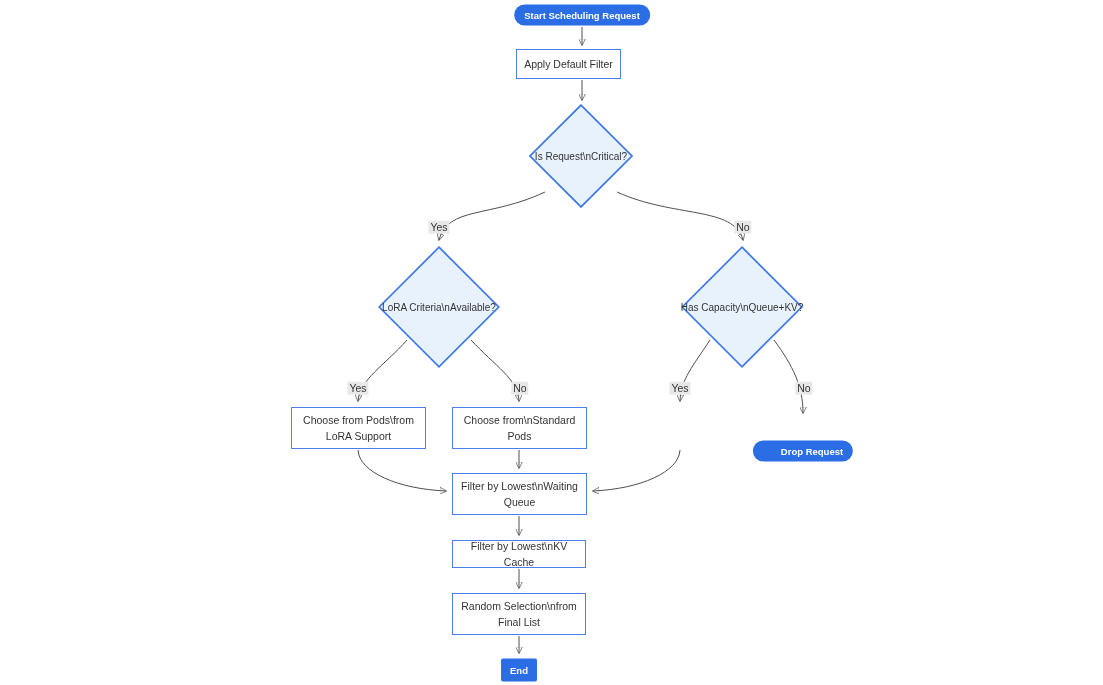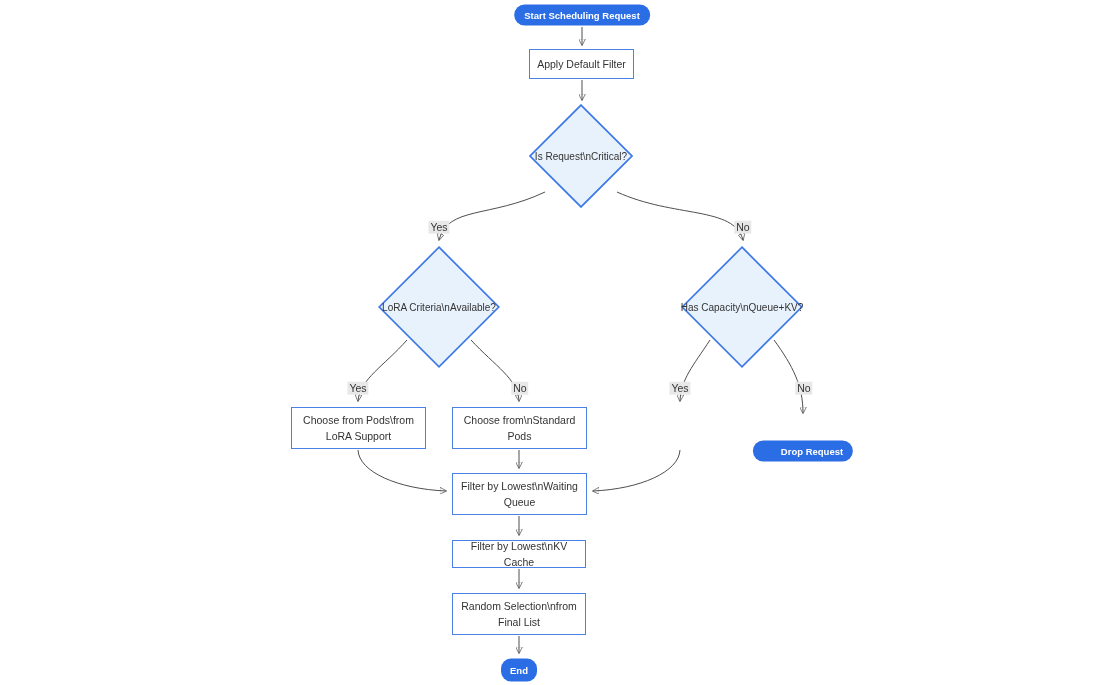--- a/index.html
+++ b/index.html
@@ -46,21 +46,21 @@
     <path d="M346,450 C347,472 386,489 434,491" marker-end="url(#arrow)"></path>
     <path d="M507,450 L507,468" marker-end="url(#arrow)"></path>
     <path d="M668,450 C667,472 628,489 581,491" marker-end="url(#arrow)"></path>
     <path d="M507,516 L507,535" marker-end="url(#arrow)"></path>
     <path d="M507,569 L507,588" marker-end="url(#arrow)"></path>
     <path d="M507,636 L507,653" marker-end="url(#arrow)"></path>
   </svg>
 
   <div class="node pill" style="left:570px;top:15px;">Start Scheduling Request</div>
 
-  <div class="node rect" style="left:517px;top:49px;width:105px;height:30px;">Apply Default Filter</div>
+  <div class="node rect" style="left:504px;top:49px;width:105px;height:30px;">Apply Default Filter</div>
 
   <div class="diamond-wrap" style="left:517px;top:104px;width:104px;height:104px;">
     <svg viewBox="0 0 100 100" preserveAspectRatio="none">
       <polygon points="50,1 99,50 50,99 1,50"></polygon>
     </svg>
     <div class="diamond-label">Is Request\nCritical?</div>
   </div>
 
   <div class="diamond-wrap" style="left:366px;top:246px;width:122px;height:122px;">
     <svg viewBox="0 0 100 100" preserveAspectRatio="none">
@@ -82,21 +82,21 @@
 
 
   <div class="node pill" style="left:791px;top:451px;padding-left:28px;">Drop Request</div>
 
   <div class="node rect" style="left:440px;top:540px;width:134px;height:28px;">Filter by Lowest\nKV Cache</div>
 
   <div class="node rect" style="left:440px;top:473px;width:135px;height:42px;">Filter by Lowest\nWaiting Queue</div>
 
   <div class="node rect" style="left:440px;top:593px;width:134px;height:42px;">Random Selection\nfrom Final List</div>
 
-  <div class="node pill" style="left:507px;top:670px;border-radius:10px;padding:6px 9px;">End</div>
+  <div class="node pill" style="left:507px;top:670px;border-radius:2px;padding:6px 9px;">End</div>
 
   <div class="edge-label" style="left:427px;top:227px;">Yes</div>
   <div class="edge-label" style="left:731px;top:227px;">No</div>
   <div class="edge-label" style="left:346px;top:388px;">Yes</div>
   <div class="edge-label" style="left:508px;top:388px;">No</div>
   <div class="edge-label" style="left:668px;top:388px;">Yes</div>
   <div class="edge-label" style="left:792px;top:388px;">No</div>
 
 </div>
 

